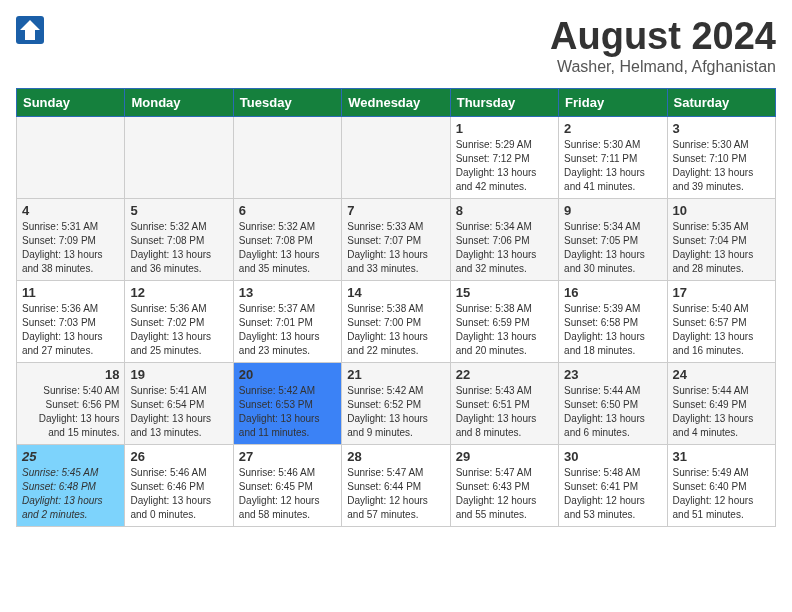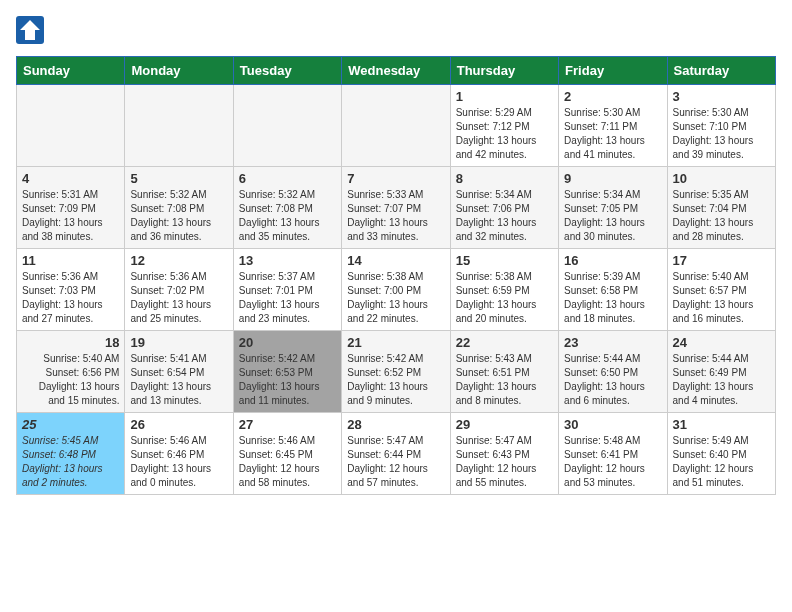--- a/index.html
+++ b/index.html
@@ -97,20 +97,24 @@
   </style>
 </head>
 <body>
 
 <div class="header">
   <div class="logo">
     <svg class="logo-icon" viewBox="0 0 28 28">
       <rect width="28" height="28" rx="3" fill="#1a5fa8"></rect>
       <polygon points="14,4 24,14 19,14 19,24 9,24 9,14 4,14" fill="white"></polygon>
     </svg>
+  </div>
+  <div class="title-block">
+    <div class="month-title">August 2024</div>
+    <div class="location">Washer, Helmand, Afghanistan</div>
   </div>
 </div>
 
 <table>
   <thead>
     <tr>
     <th>Sunday</th>
         <th>Monday</th>
         <th>Tuesday</th>
         <th>Wednesday</th>
@@ -257,21 +261,21 @@
 Daylight: 13 hours
 and 15 minutes.</div>
         </td>
         <td style="background: rgb(245, 245, 245);">
           <span class="day-num">19</span>
           <div class="day-info" style="white-space: pre-line;">Sunrise: 5:41 AM
 Sunset: 6:54 PM
 Daylight: 13 hours
 and 13 minutes.</div>
         </td>
-        <td style="background: #a3a3a3;">
+        <td style="background: #3b82f6;">
           <span class="day-num">20</span>
           <div class="day-info" style="white-space: pre-line;">Sunrise: 5:42 AM
 Sunset: 6:53 PM
 Daylight: 13 hours
 and 11 minutes.</div>
         </td>
         <td style="background: rgb(245, 245, 245);">
           <span class="day-num">21</span>
           <div class="day-info" style="white-space: pre-line;">Sunrise: 5:42 AM
 Sunset: 6:52 PM

